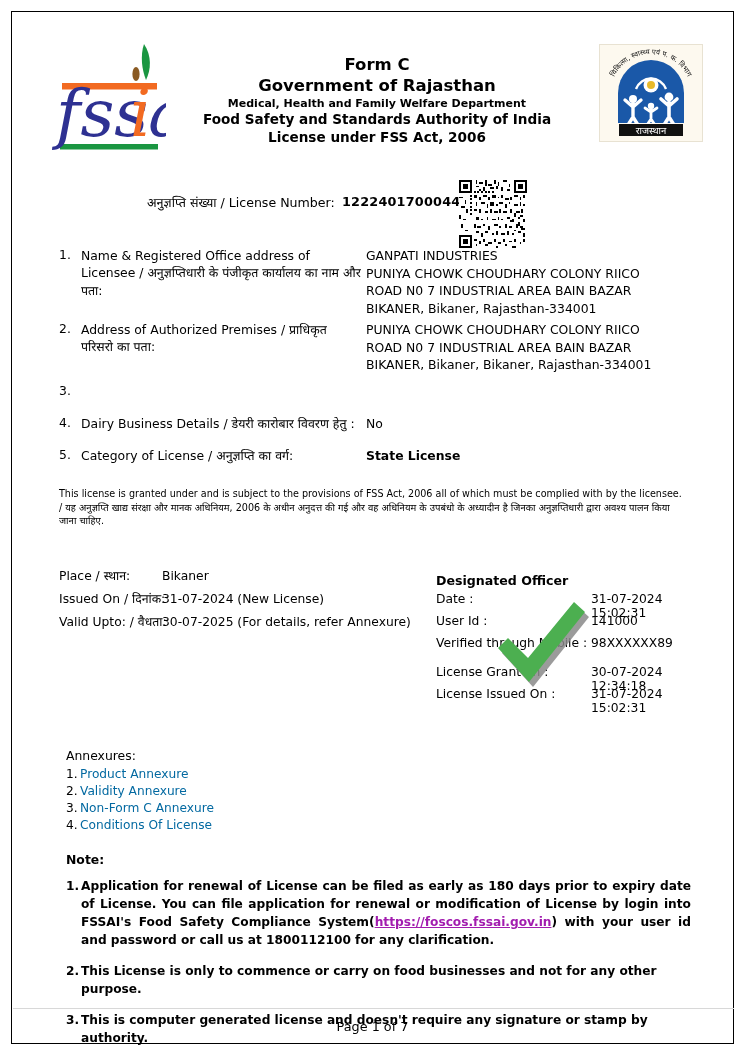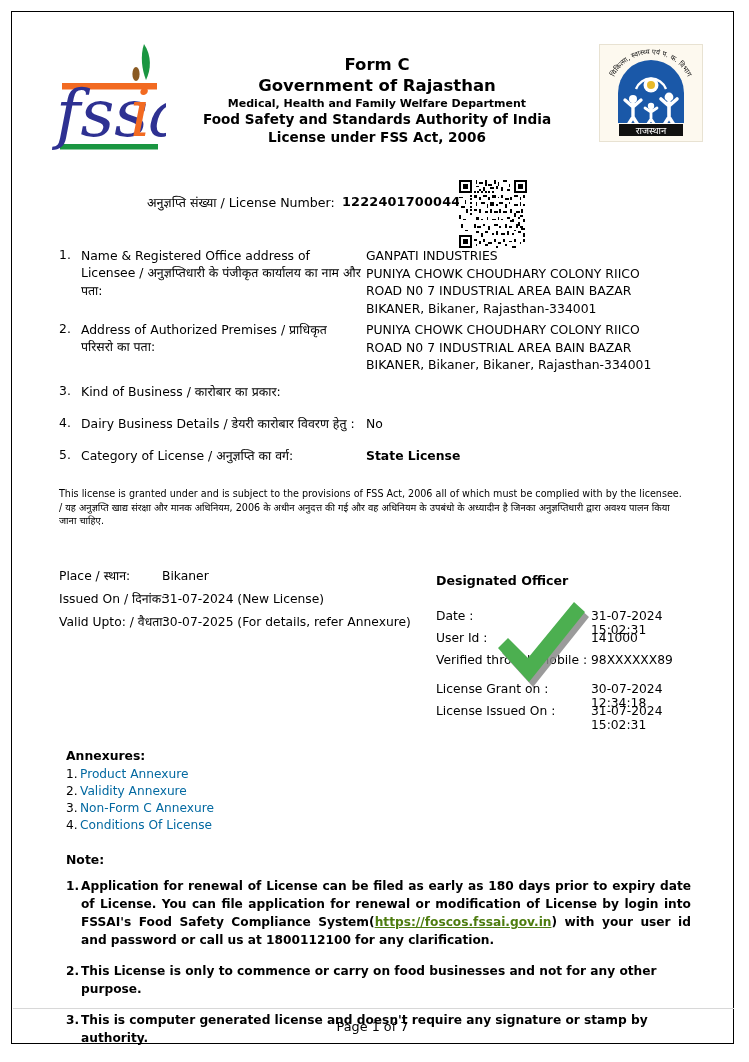--- a/index.html
+++ b/index.html
@@ -151,21 +151,21 @@
   
   .officer {
     position: absolute;
     left: 424px; top: 561px;
     width: 280px;
     font-size: 12.3px;
   }
   .off-title {
     font-weight: bold;
     font-size: 12.6px;
-    margin-bottom: 21px;
+    margin-bottom: 4px;
   }
   .off-row { position: relative; height: 22px; }
   .off-row.gap { margin-top: 7px; }
   .off-lab { position: absolute; left: 0; top: 0; }
   .off-val { position: absolute; left: 155px; top: 0; }
 
   .checkmark {
     position: absolute;
     left: 476px; top: 578px;
     width: 104px; height: 108px;
@@ -173,21 +173,21 @@
   }
   .checkmark svg { display: block; }
 
   
   .annexures {
     position: absolute;
     left: 54px; top: 736px;
     width: 320px;
     font-size: 12.2px;
   }
-  .ann-title { font-weight: bold; font-size: 12.4px; margin-bottom: 4px; }
+  .ann-title { font-weight: normal; font-size: 12.4px; margin-bottom: 4px; }
   .ann-item { height: 17px; position: relative; }
   .ann-num { position: absolute; left: 0; top: 0; }
   .ann-link {
     position: absolute; left: 14px; top: 0;
     color: #0369a1;
     cursor: pointer;
     text-align: center;
   }
 
   
@@ -201,21 +201,21 @@
   .note-item {
     position: relative;
     padding-left: 15px;
     font-weight: bold;
     line-height: 1.47;
     margin-bottom: 13px;
   }
   .note-item .n-idx { position: absolute; left: 0; top: 0; }
   .note-item.justify { text-align: justify; }
   .note-item .inline-link {
-    color: #4d7c0f;
+    color: #a21caf;
     text-decoration: underline;
     font-weight: bold;
     cursor: pointer;
   }
 
   
   .footer-sep {
     position: absolute;
     left: 1px; top: 996px;
     width: 721px; height: 1px;
@@ -462,21 +462,20 @@
       <div class="frow" style="height:62px;">
         <div class="fnum">2.</div>
         <div class="flabel">Address of Authorized Premises / प्राधिकृत परिसरो का पता:</div>
         <div class="fvalue multiline" style="white-space:pre-line;">PUNIYA CHOWK CHOUDHARY COLONY RIICO
 ROAD N0 7 INDUSTRIAL AREA BAIN BAZAR
 BIKANER, Bikaner, Bikaner, Rajasthan-334001</div>
       </div>
 
       <div class="frow" style="height:32px;">
         <div class="fnum">3.</div>
-        <div class="flabel">Kind of Business / कारोबार का प्रकार:</div>
       </div>
 
       <div class="frow" style="height:32px;">
         <div class="fnum">4.</div>
         <div class="flabel">Dairy Business Details / डेयरी कारोबार विवरण हेतु :</div>
         <div class="fvalue">No</div>
       </div>
 
       <div class="frow" style="height:30px;">
         <div class="fnum">5.</div>

